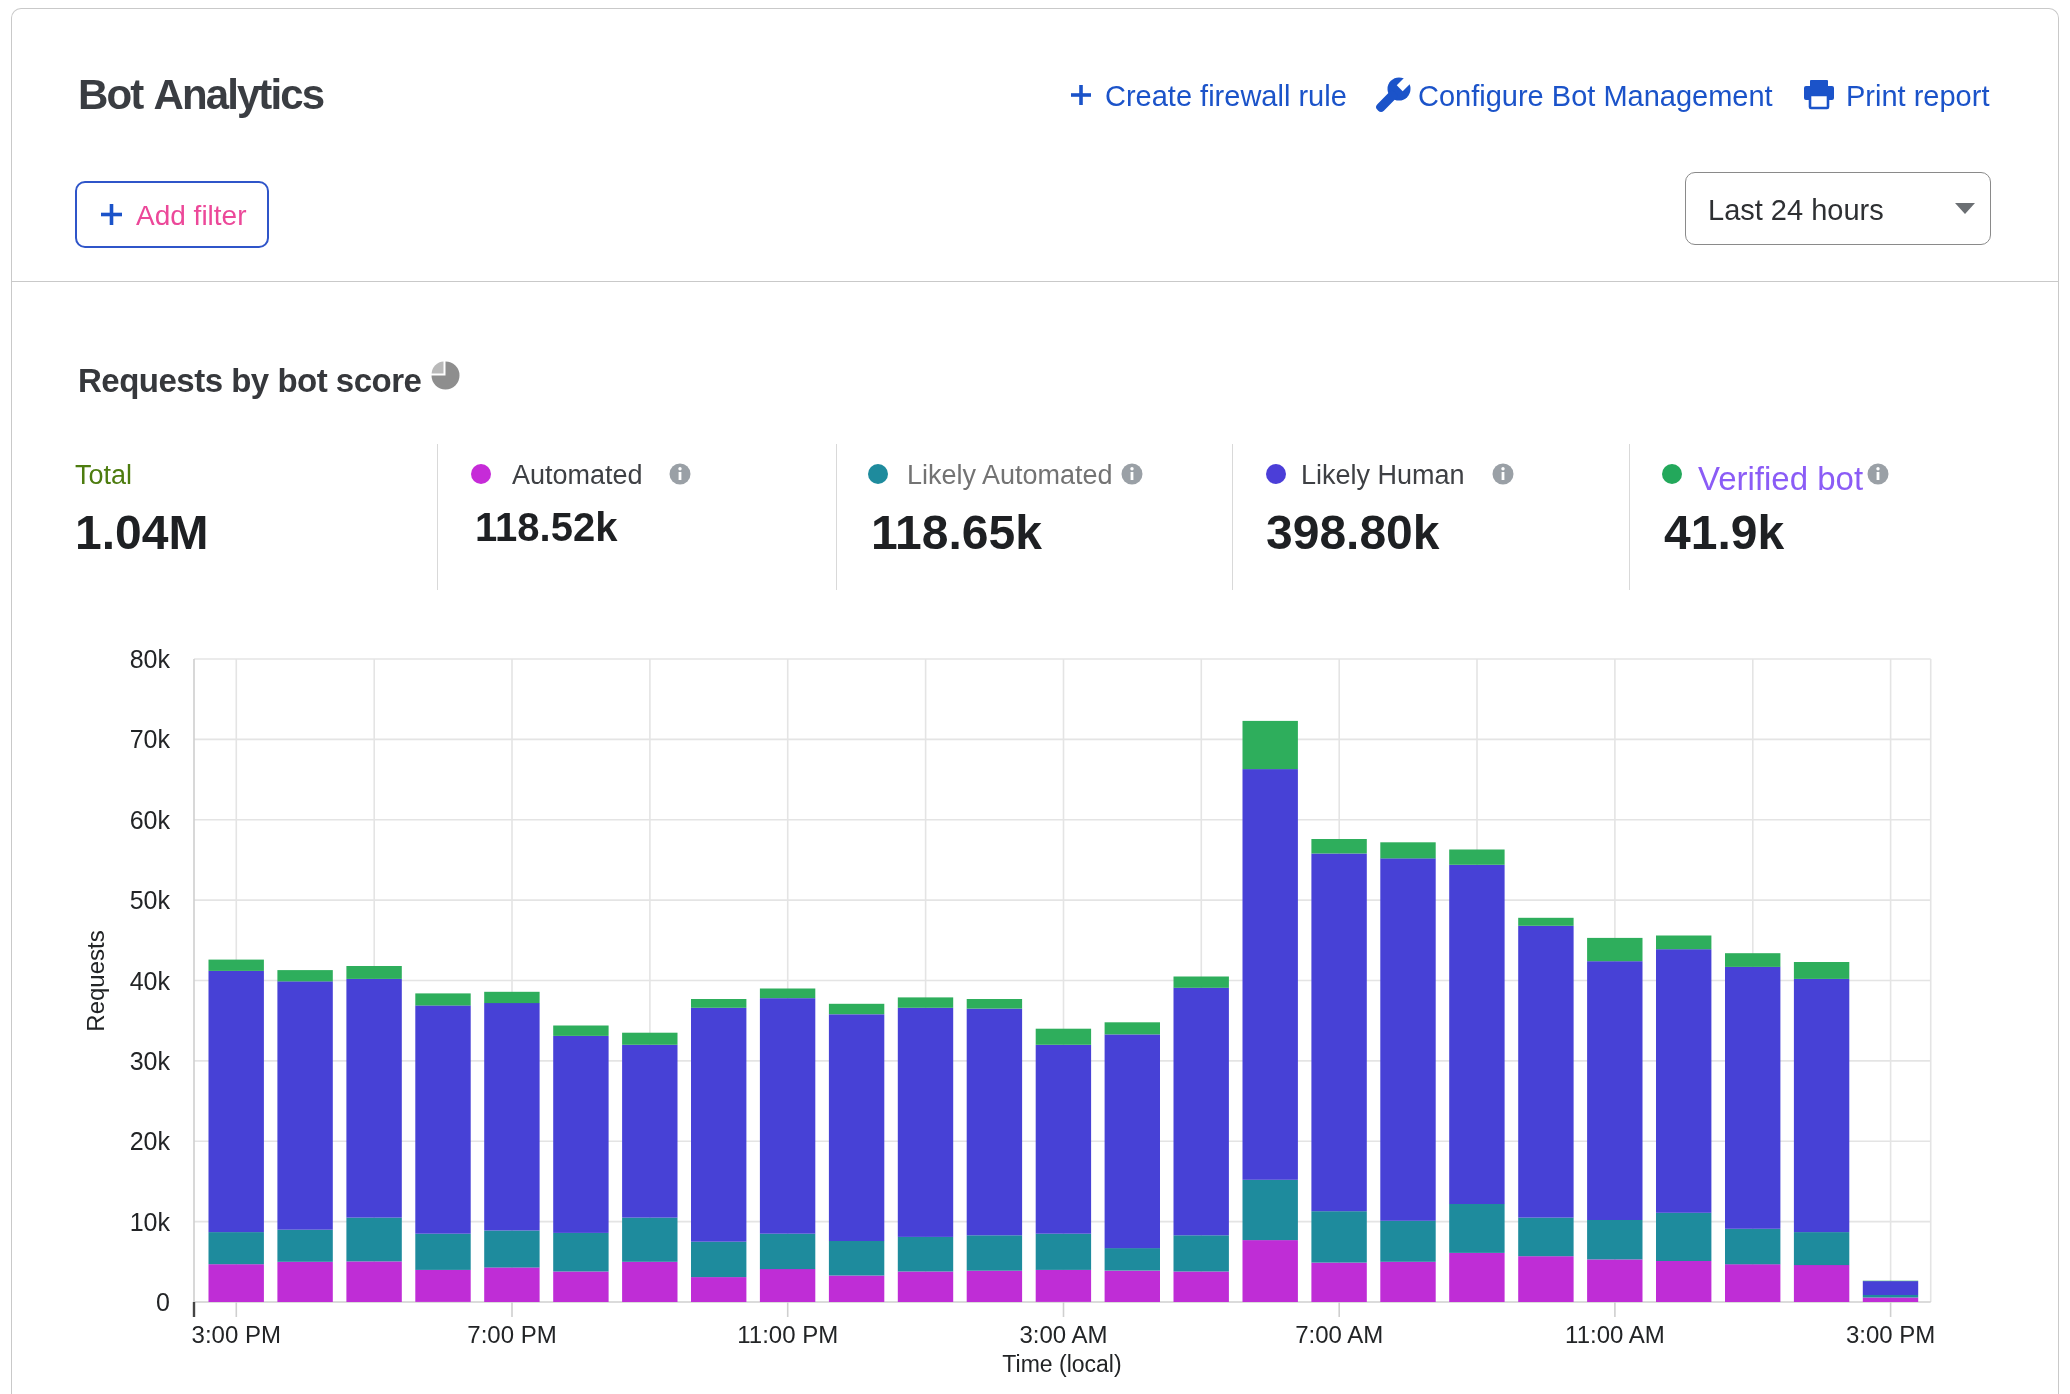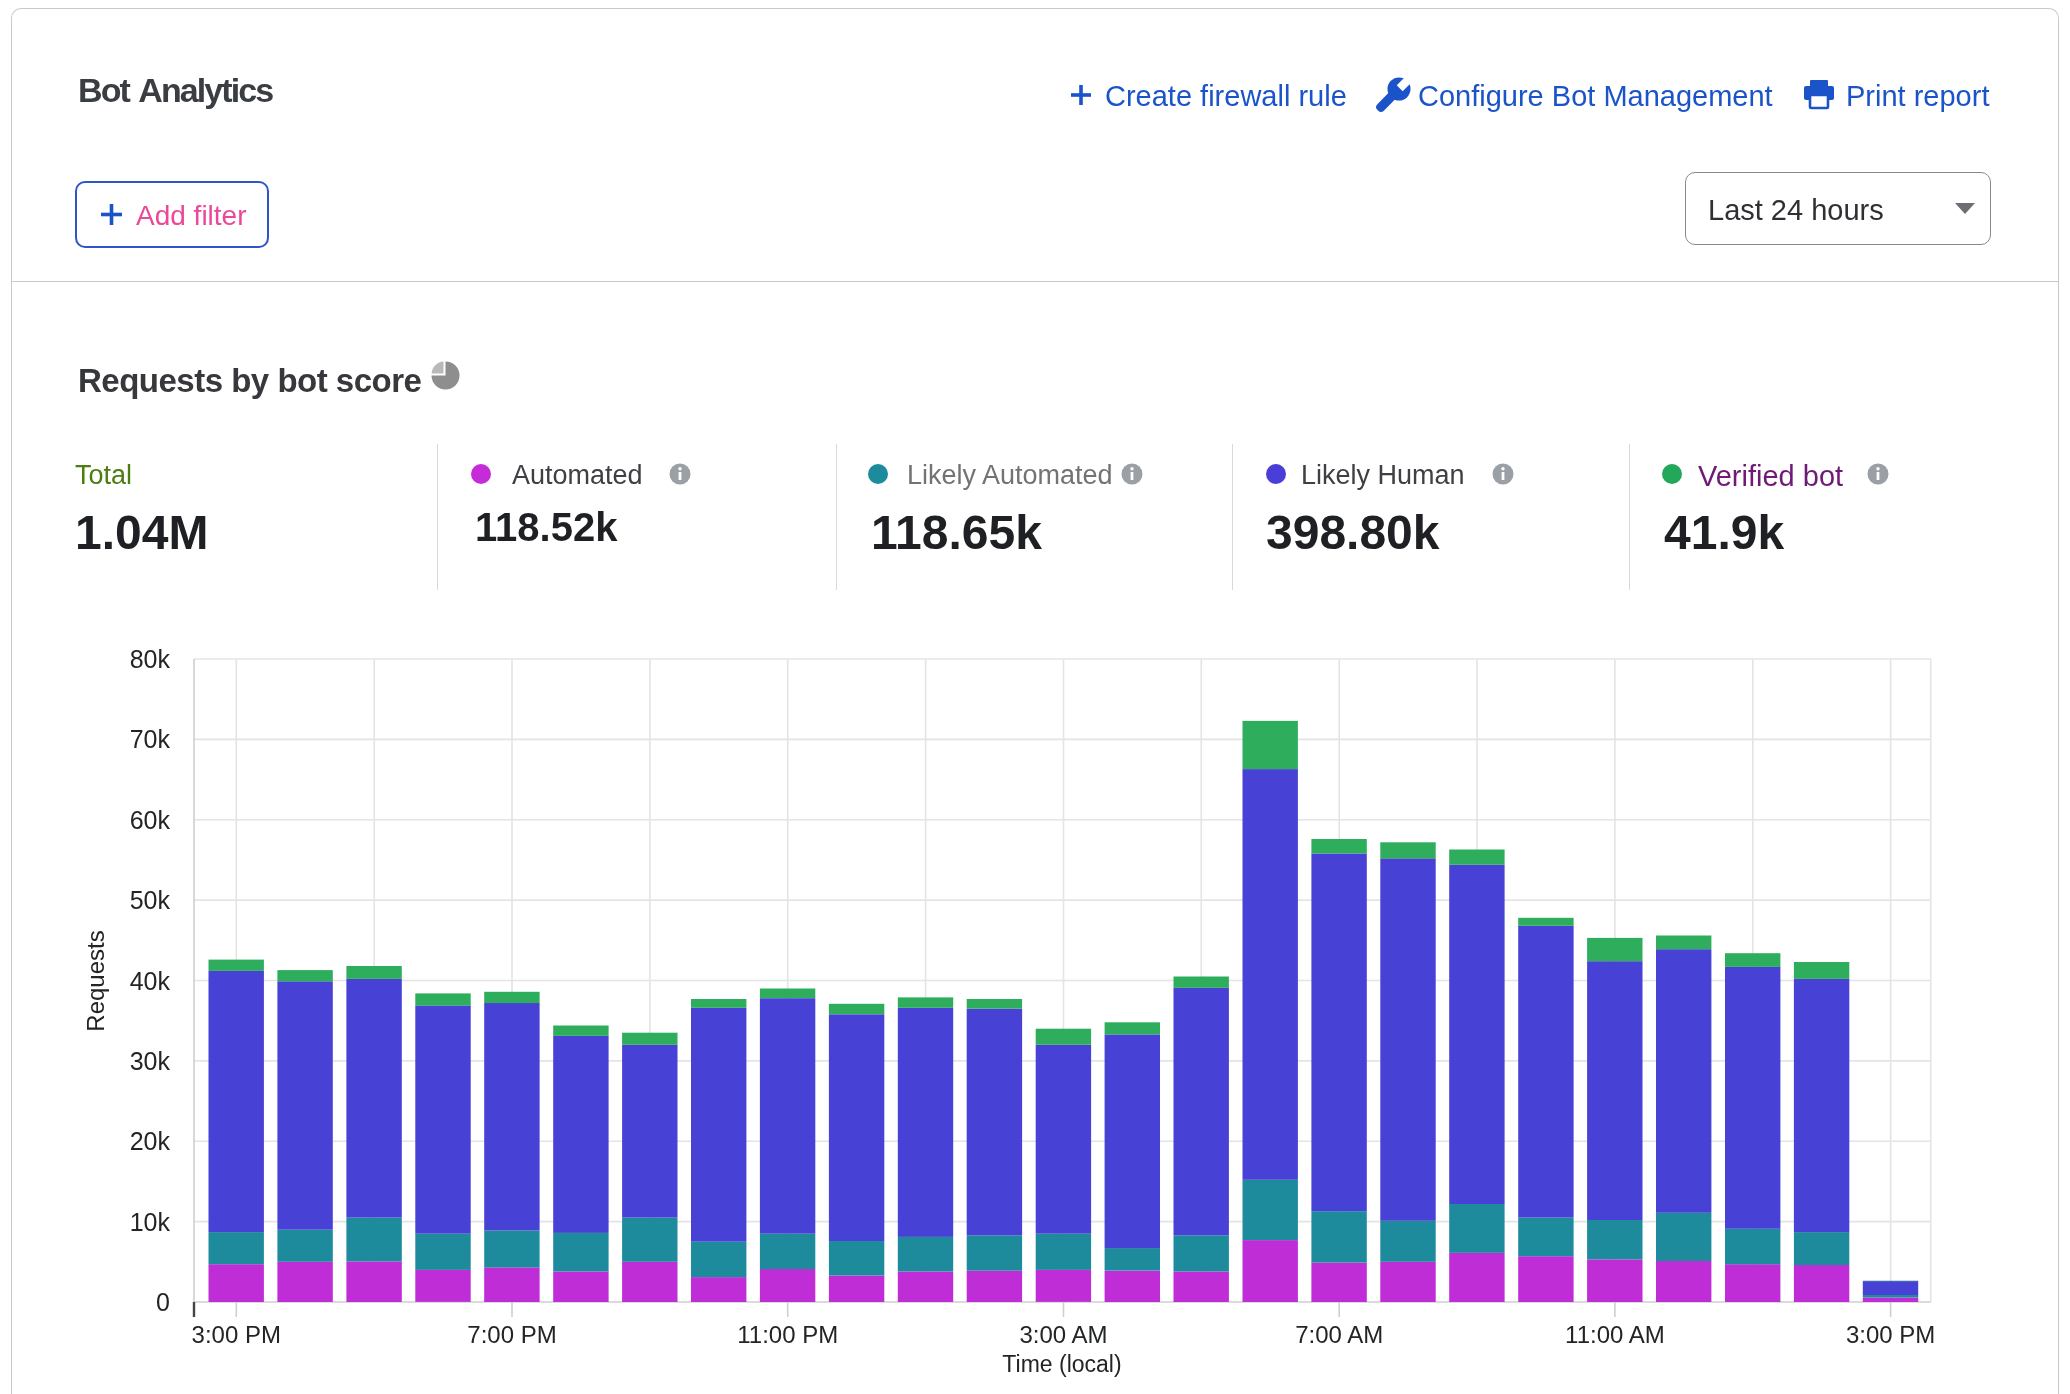--- a/index.html
+++ b/index.html
@@ -3,21 +3,21 @@
 <style>
   * { margin:0; padding:0; box-sizing:border-box; }
   html,body { background:#fff; width:2070px; height:1394px; overflow:hidden;
     font-family:"Liberation Sans", sans-serif; -webkit-font-smoothing:antialiased; }
   .abs { position:absolute; }
 </style></head>
 <body>
 <div class="abs" style="left:11px;top:8px;width:2048px;height:1400px;border:1.6px solid #c9c9c9;border-bottom:none;border-radius:10px 10px 0 0;"></div>
 <div class="abs" style="left:11px;top:281px;width:2048px;height:0;border-top:1.6px solid #c9c9c9;"></div>
 
-<div class="abs" style="left:78px;top:71px;font-size:34px;font-weight:bold;letter-spacing:-1.9px;word-spacing:3px;color:#3a3d42;">Bot Analytics</div>
+<div class="abs" style="left:78px;top:71px;font-size:42px;font-weight:bold;letter-spacing:-1.9px;word-spacing:3px;color:#3a3d42;">Bot Analytics</div>
 
 <svg style="position:absolute;left:1070px;top:84px" width="22" height="22" viewBox="0 0 22 22">
     <line x1="11.0" y1="1" x2="11.0" y2="21" stroke="#1b53c9" stroke-width="3.6"></line>
     <line x1="1" y1="11.0" x2="21" y2="11.0" stroke="#1b53c9" stroke-width="3.6"></line>
   </svg>
 <div class="abs" style="left:1105px;top:80px;font-size:29px;color:#1b53c9;">Create firewall rule</div>
 <svg style="position:absolute;left:1374px;top:66px" width="50" height="52" viewBox="0 0 50 52">
     <g transform="translate(25,23) rotate(45)">
       <circle cx="0" cy="0" r="11.5" fill="#1b53c9"></circle>
       <rect x="-4.2" y="-17" width="8.4" height="16" fill="#fff"></rect>
@@ -80,21 +80,21 @@
 <span style="position:absolute;left:1266px;top:464px;width:20px;height:20px;border-radius:50%;background:#4b3ed8"></span>
 <div class="abs" style="left:1301px;top:460px;font-size:27px;color:#3e4044;">Likely Human</div>
 <svg style="position:absolute;left:1492px;top:463px" width="22" height="22" viewBox="0 0 22 22">
     <circle cx="11" cy="11" r="10.5" fill="#9aa0a6"></circle>
     <rect x="9.6" y="9" width="2.8" height="8" fill="#fff"></rect>
     <circle cx="11" cy="5.8" r="1.7" fill="#fff"></circle>
   </svg>
 <div class="abs" style="left:1266px;top:505px;font-size:48px;font-weight:bold;color:#1e2023;">398.80k</div>
 
 <span style="position:absolute;left:1662px;top:464px;width:20px;height:20px;border-radius:50%;background:#23a85b"></span>
-<div class="abs" style="left:1698px;top:460px;font-size:29px;color:#701a75;">Verified bot</div>
+<div class="abs" style="left:1698px;top:460px;font-size:33px;color:#8b5cf6;">Verified bot</div>
 <svg style="position:absolute;left:1867px;top:463px" width="22" height="22" viewBox="0 0 22 22">
     <circle cx="11" cy="11" r="10.5" fill="#9aa0a6"></circle>
     <rect x="9.6" y="9" width="2.8" height="8" fill="#fff"></rect>
     <circle cx="11" cy="5.8" r="1.7" fill="#fff"></circle>
   </svg>
 <div class="abs" style="left:1664px;top:505px;font-size:48px;font-weight:bold;color:#1e2023;">41.9k</div>
 
 <svg width="2070" height="794" viewBox="0 620 2070 794" style="position:absolute;left:0;top:620px" font-family="Liberation Sans, sans-serif">
 <line x1="194.0" y1="1221.6" x2="1930.7" y2="1221.6" stroke="#e4e4e4" stroke-width="1.6"></line>
 <line x1="194.0" y1="1141.2" x2="1930.7" y2="1141.2" stroke="#e4e4e4" stroke-width="1.6"></line>

